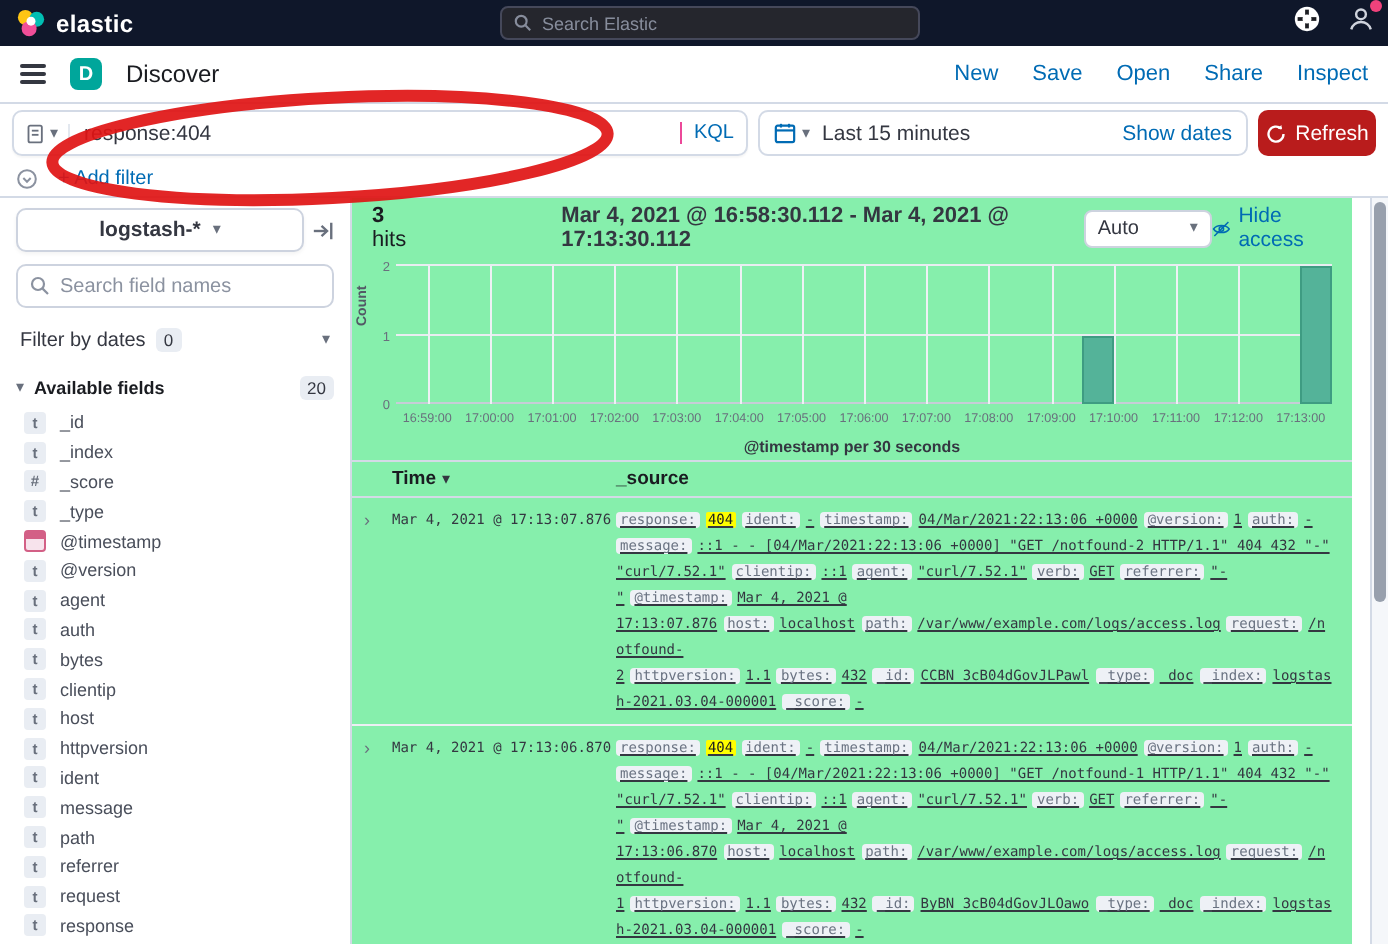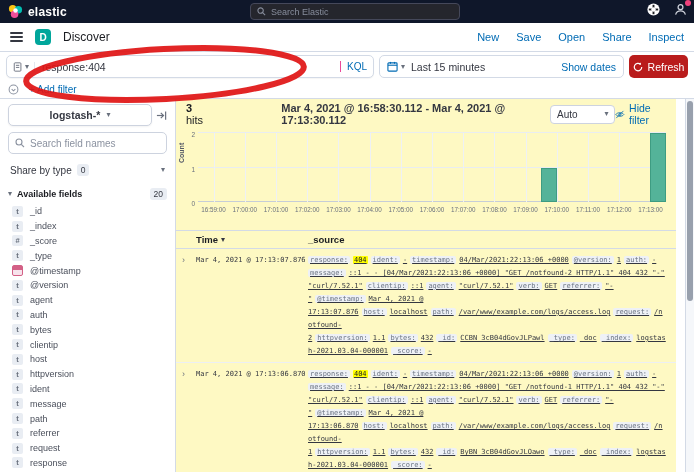--- a/index.html
+++ b/index.html
@@ -75,21 +75,21 @@
   .avail-header { margin-top:8px; display:flex; align-items:center; gap:5px; }
   .avail-title { font-size:9px; font-weight:bold; color:#1a1c21; }
   .field-list { margin-top:4px; }
   .field-item { display:flex; align-items:center; gap:7px; height:14.8px; padding-left:4px; cursor:pointer; }
   .ficon { width:11px; height:11px; border-radius:2px; background:#e9edf3; color:#69707d; font-size:7.5px;
            font-weight:bold; display:flex; align-items:center; justify-content:center; flex:0 0 11px; }
   .ficon-date { background:linear-gradient(#d36086 0 3.5px, #f7e3ec 3.5px); border:1px solid #d36086; color:transparent; }
   .field-label { font-size:9px; color:#4a4f5b; white-space:nowrap; }
 
   
-  .main { flex:1; height:100%; overflow:hidden; position:relative; background:#fef9c3; }
+  .main { flex:1; height:100%; overflow:hidden; position:relative; background:#86efac; }
   .hits-bar { height:30px; display:flex; align-items:center; padding:0 8px 0 10px; }
   .hits-count { font-size:11px; color:#1a1c21; }
   .hits-count b { font-weight:bold; }
   .range-title { font-size:11px; color:#343741; font-weight:bold; margin-left:72px; }
   .interval-select { margin-left:10px; width:72px; height:19px; border:1px solid #cdd3df; border-radius:4px;
                      display:flex; align-items:center; padding:0 6px; font-size:10px; color:#343741;
                      cursor:pointer; background:#fff; }
   .interval-select .chev { margin-left:auto; }
   .hide-chart { margin-left:auto; display:flex; align-items:center; gap:4px; color:#006bb4; font-size:10.5px;
                 cursor:pointer; }
@@ -250,21 +250,21 @@
         </svg>
       </div>
       <div class="field-search">
         <svg width="10" height="10" viewBox="0 0 10 10">
           <circle cx="4" cy="4" r="3" fill="none" stroke="#8b92a0" stroke-width="1.1"></circle>
           <line x1="6.3" y1="6.3" x2="9" y2="9" stroke="#8b92a0" stroke-width="1.1"></line>
         </svg>
         <span>Search field names</span>
       </div>
       <div class="type-filter">
-        <span class="type-filter-label">Share by type</span>
+        <span class="type-filter-label">Filter by dates</span>
         <span class="count-pill">0</span>
         <span class="chev" style="margin-left:auto">▾</span>
       </div>
       <div class="avail-header">
         <span class="chev">▾</span>
         <span class="avail-title">Available fields</span>
         <span class="count-pill" style="margin-left:auto">20</span>
       </div>
       <div class="field-list" id="field-list">
           <div class="field-item">
@@ -350,21 +350,21 @@
         <span class="interval-select">
           <span>Auto</span>
           <span class="chev">▾</span>
         </span>
         <span class="hide-chart">
           <svg width="11" height="11" viewBox="0 0 12 12">
             <path d="M1 6 C3 3 9 3 11 6 C9 9 3 9 1 6 Z" fill="none" stroke="#006bb4" stroke-width="1"></path>
             <circle cx="6" cy="6" r="1.4" fill="none" stroke="#006bb4" stroke-width="1"></circle>
             <line x1="1.5" y1="10.5" x2="10.5" y2="1.5" stroke="#006bb4" stroke-width="1"></line>
           </svg>
-          <span>Hide filter</span>
+          <span>Hide access</span>
         </span>
       </div>
 
       <div class="chart">
         <div class="ylab" id="chart-ylabel">Count</div>
         <div class="plot" id="plot">
           <div class="baseline"></div>
         <div class="ytick" style="left: -19px; bottom: calc(0% - 1px); transform: translateY(50%);">0</div>
             <div class="gridline-h" style="bottom: 50%;"></div>
             <div class="ytick" style="left: -19px; bottom: calc(50% - 1px); transform: translateY(50%);">1</div>
@@ -396,20 +396,21 @@
             <div class="xtick" style="left: 76.6667%; bottom: -11px;">17:10:00</div>
             <div class="gridline-v" style="left: 83.3333%;"></div>
             <div class="xtick" style="left: 83.3333%; bottom: -11px;">17:11:00</div>
             <div class="gridline-v" style="left: 90%;"></div>
             <div class="xtick" style="left: 90%; bottom: -11px;">17:12:00</div>
             <div class="gridline-v" style="left: 96.6667%;"></div>
             <div class="xtick" style="left: 96.6667%; bottom: -11px;">17:13:00</div>
             <div class="bar" style="left: 73.3333%; width: 3.33333%; height: 50%; background: rgb(84, 179, 153);"></div>
             <div class="bar" style="left: 96.6667%; width: 3.33333%; height: 100%; background: rgb(84, 179, 153);"></div>
           </div>
+        <div class="xaxis-label" id="chart-xlabel">@timestamp per 30 seconds</div>
       </div>
 
       <div class="doc-header">
         <span class="col-time-h">
           <span id="col-time">Time</span>
             <span class="sort-icon">▾</span>
         </span>
         <span class="col-source-h" id="col-source">_source</span>
       </div>
       <div class="doc-rows" id="doc-rows">

